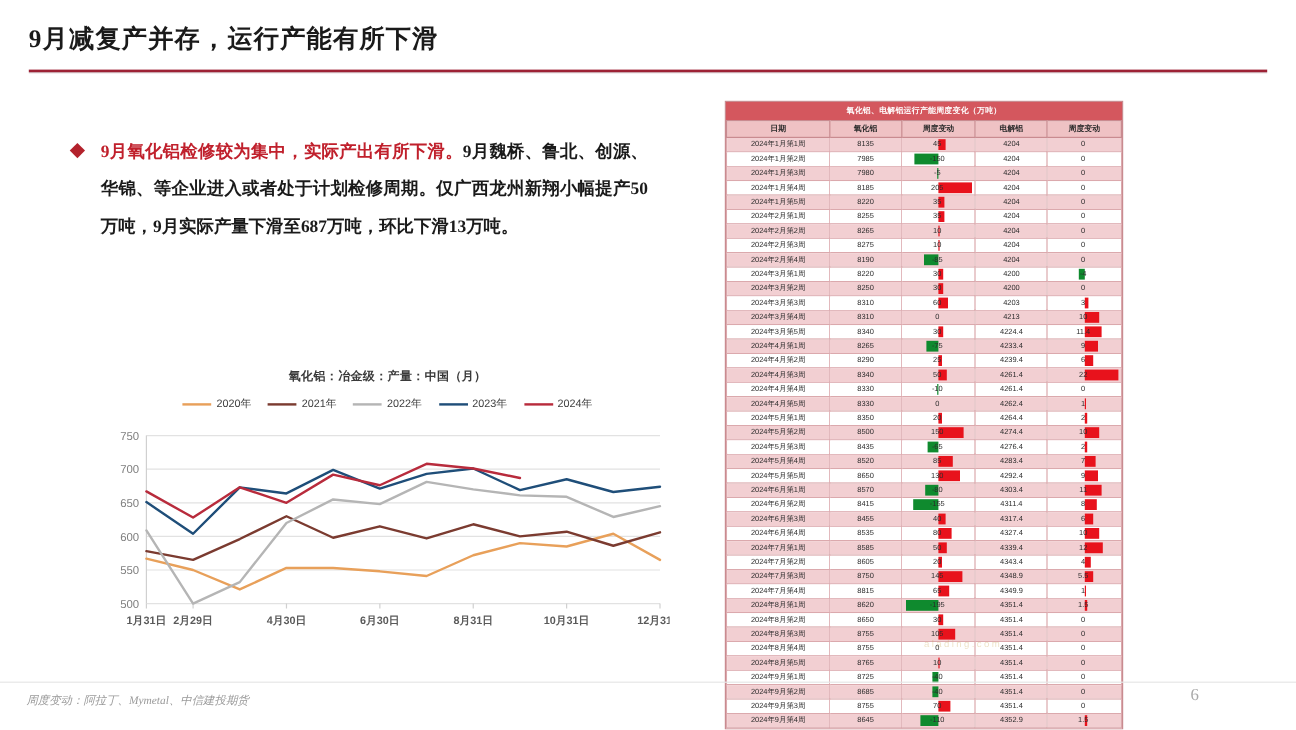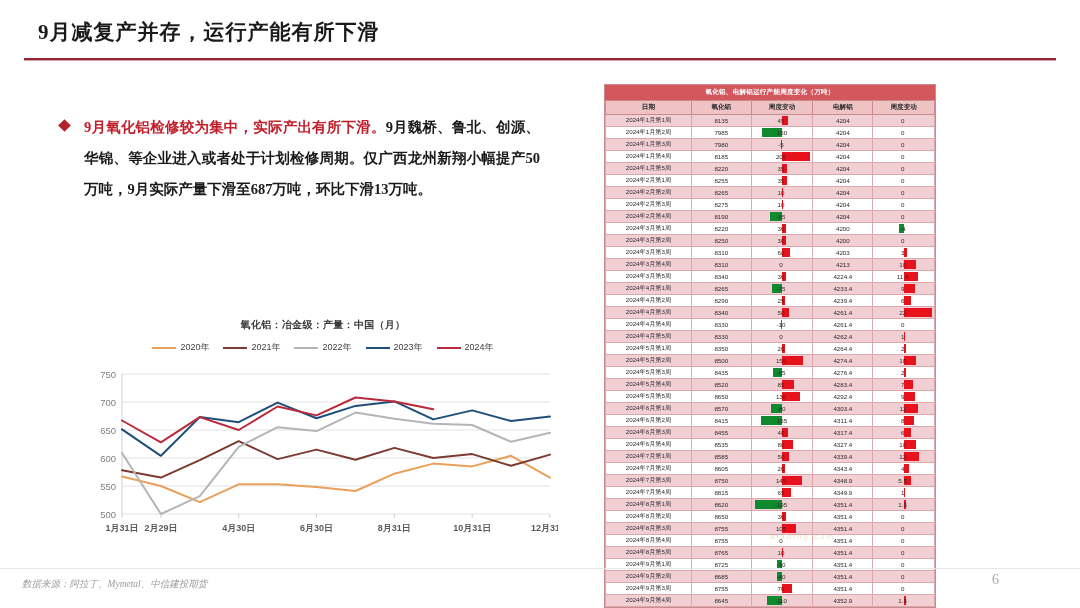--- a/index.html
+++ b/index.html
@@ -5,21 +5,21 @@
   html,body{margin:0;padding:0;}
   body{
     width:1080px;height:608px;
     background:#ffffff;
     font-family:"Liberation Sans","DejaVu Sans",sans-serif;
     overflow:hidden;position:relative;
   }
   
   #title-bar{position:absolute;left:0;top:18px;width:1080px;height:48px;}
   #page-title{
-    position:absolute;left:38px;top:0;
+    position:absolute;left:24px;top:0;
     font-family:"Liberation Serif","DejaVu Serif",serif;
     font-size:21px;font-weight:700;color:#1a1a1a;letter-spacing:1px;
     white-space:nowrap;
   }
   #title-rule{
     position:absolute;left:24px;top:40px;width:1032px;height:2px;
     background:#9d2235;
   }
   #title-rule2{
     position:absolute;left:24px;top:42px;width:1032px;height:1px;
@@ -35,21 +35,21 @@
   #bullet-text{
     margin-left:24px;
     font-family:"Liberation Serif","DejaVu Serif",serif;
     font-size:14.5px;line-height:31px;color:#1a1a1a;text-align:justify;font-weight:bold;
   }
   .hl{color:#c0202c;}
   
   #chart-card{position:absolute;left:88px;top:306px;width:470px;height:250px;}
   #chart-title{
     text-align:center;font-size:10px;color:#3a3a3a;font-weight:600;
-    letter-spacing:.3px;margin-top:12px;
+    letter-spacing:.3px;margin-top:1px;
   }
   #chart-legend{
     display:flex;justify-content:center;align-items:center;gap:14px;
     margin-top:9px;
   }
   .lg-item{display:flex;align-items:center;gap:4px;}
   .lg-swatch{width:24px;height:2px;display:block;}
   .lg-label{font-size:9px;color:#3f3f3f;}
   #plot-wrap{position:relative;margin-top:8px;height:186px;}
   #plot-svg{display:block;}
@@ -494,14 +494,14 @@
         </tr>
       </tbody>
   </table>
 </div>
 
 <div id="watermark">
   <div id="wm-sub">alading.com</div>
 </div>
 
 <div id="footer-rule"></div>
-<div id="source-note">数据来源：阿拉丁、Mymetal、中信建投期货</div>
+<div id="source-note">周度变动：阿拉丁、Mymetal、中信建投期货</div>
 <div id="page-number">6</div>
 
 </body></html>

